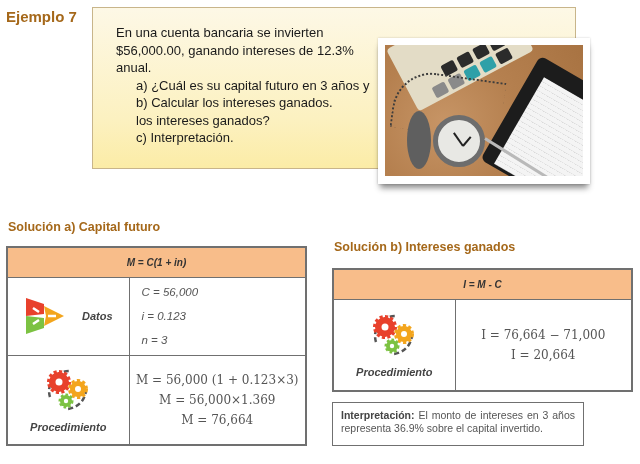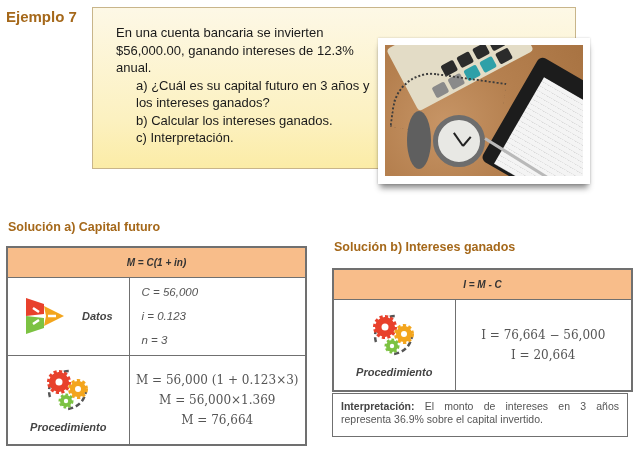--- a/index.html
+++ b/index.html
@@ -51,39 +51,39 @@
   table.sol { position: absolute; border-collapse: collapse; border: 2px solid #707070; }
   table.sol td { border: 1px solid #707070; }
   .hdr { background: #f8bd8a; text-align: center; font-size: 10px; font-style: italic; font-weight: bold; color: #333; }
   .label-cell { text-align: center; vertical-align: middle; }
   .lbl { font-size: 11px; font-style: italic; font-weight: bold; color: #444; }
   .val-cell { font-size: 11.5px; color: #555; font-style: italic; padding-left: 12px; }
   .val-cell div { line-height: 24px; }
   .math { font-family: "DejaVu Serif", serif; font-size: 12px; color: #555; text-align: center; line-height: 20px; }
 
   .interp {
-    position: absolute; left: 332px; top: 393px; width: 296px; height: 44px;
+    position: absolute; left: 332px; top: 402px; width: 252px; height: 44px;
     border: 1.5px solid #707070; padding: 6px 8px;
     font-size: 10.5px; line-height: 13px; color: #555; text-align: justify;
   }
   .interp b { color: #444; }
 </style>
 </head>
 <body>
 
 <div class="title">Ejemplo 7</div>
 
 <div class="problem-box"></div>
 <div class="problem-text">
   <div>En una cuenta bancaria se invierten</div>
   <div>$56,000.00, ganando intereses de 12.3%</div>
   <div>anual.</div>
   <div class="indent">a) ¿Cuál es su capital futuro en 3 años y</div>
+  <div class="indent">b) Calcular los intereses ganados.</div>
   <div class="indent">los intereses ganados?</div>
-  <div class="indent">b) Calcular los intereses ganados.</div>
   <div class="indent">c) Interpretación.</div>
 </div>
 
 <div class="photo-frame">
   <div class="photo">
     <div class="calc">
       <div class="key" style="left:40px;top:40px"></div>
       <div class="key" style="left:58px;top:40px"></div>
       <div class="key" style="left:76px;top:40px"></div>
       <div class="key" style="left:94px;top:40px"></div>
@@ -166,21 +166,21 @@
         <circle cx="17" cy="15" r="10" fill="#e8412c" stroke="#e8412c" stroke-width="4" stroke-dasharray="3,2.2"></circle>
         <circle cx="17" cy="15" r="3.5" fill="#fff"></circle>
         <circle cx="36" cy="22" r="8" fill="#f3a51d" stroke="#f3a51d" stroke-width="4" stroke-dasharray="3,2.2"></circle>
         <circle cx="36" cy="22" r="3" fill="#fff"></circle>
         <circle cx="24" cy="34" r="6" fill="#7cc242" stroke="#7cc242" stroke-width="3" stroke-dasharray="2.5,2"></circle>
         <circle cx="24" cy="34" r="2.2" fill="#fff"></circle>
       </svg>
       <div class="lbl" style="margin-top:6px;">Procedimiento</div>
     </td>
     <td class="math">
-      <div>I = 76,664 − 56,000</div>
+      <div>I = 76,664 − 71,000</div>
       <div>I = 20,664</div>
     </td>
   </tr>
 </tbody>
   </table>
 
 <div class="interp">
   <b>Interpretación:</b><span> El monto de intereses en 3 años representa 36.9% sobre el capital invertido.</span>
 </div>
 

